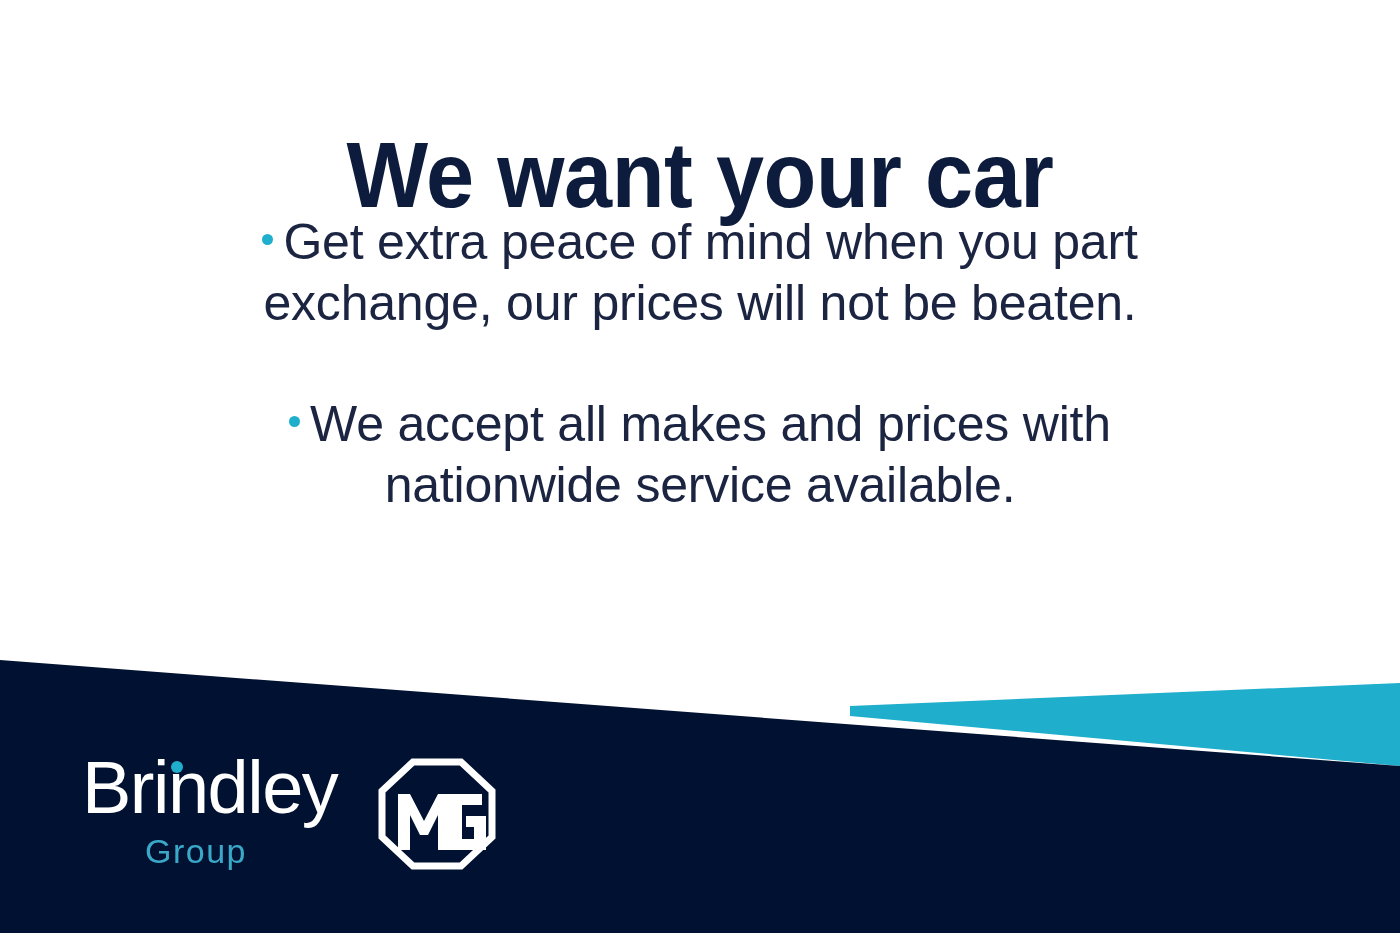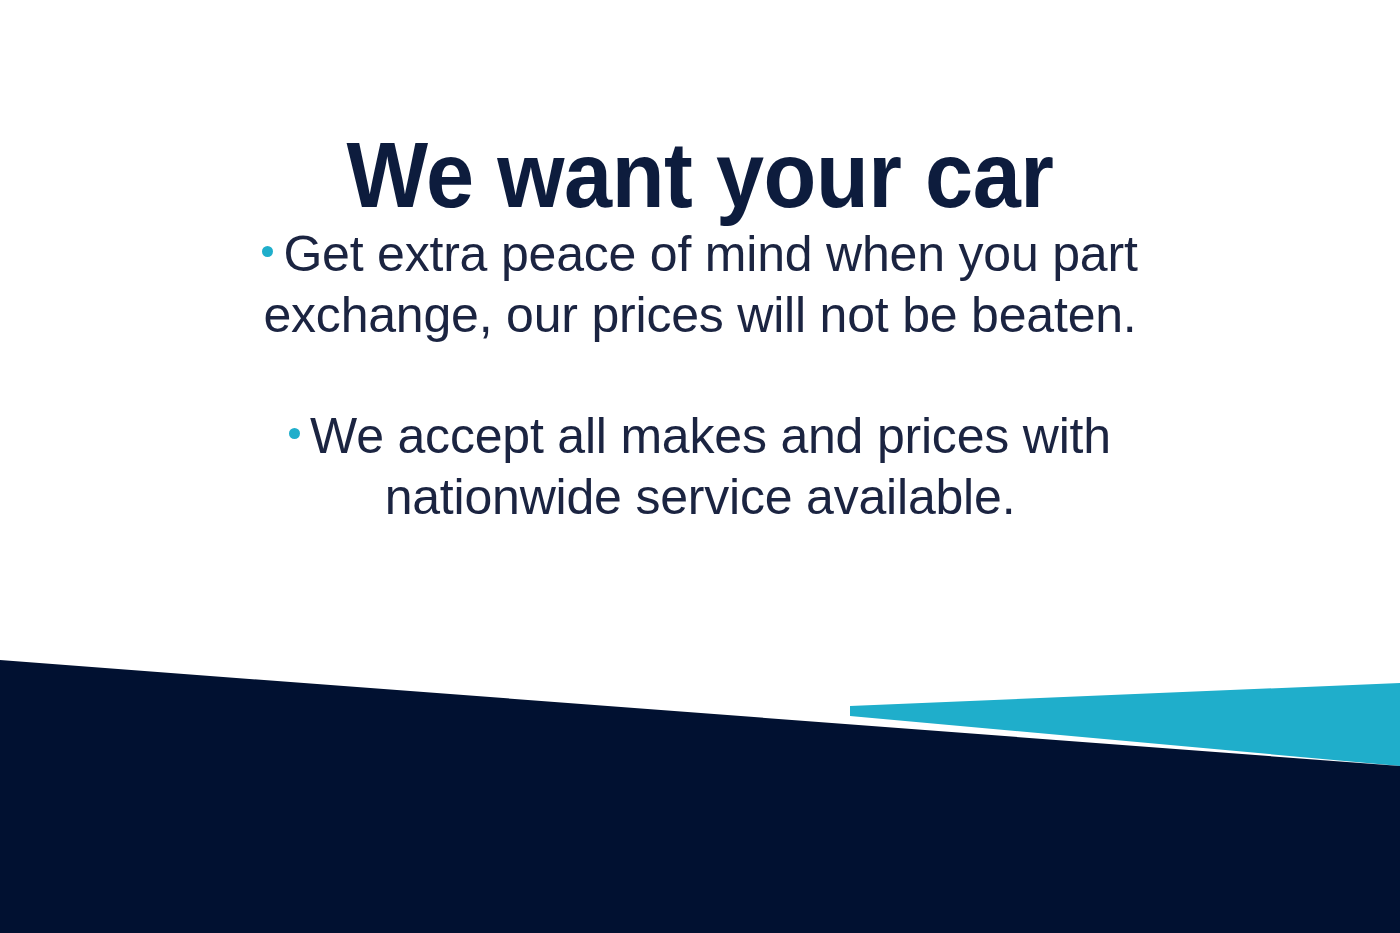--- a/index.html
+++ b/index.html
@@ -42,21 +42,21 @@
     color: #0d1c3d;
     transform: scaleX(0.93);
     transform-origin: 50% 50%;
     white-space: nowrap;
   }
 
   
   .body-block {
     position: absolute;
     left: 170px;
-    top: 224px;
+    top: 212px;
     width: 1060px;
     text-align: center;
   }
 
   .bullet-para {
     font-family: "Liberation Sans Narrow", "Liberation Sans", sans-serif;
     font-weight: 400;
     font-size: 50px;
     line-height: 1.22;
     color: #1b2441;
@@ -142,14 +142,32 @@
     <polygon points="0,660 1400,766 1400,933 0,933" fill="#011131"></polygon>
   </svg>
 
   <h1 class="headline">We want your car</h1>
 
   <div class="body-block">
     <p class="bullet-para"><span class="bullet-dot"></span><span>Get extra peace of mind when you part exchange, our prices will not be beaten.</span></p>
     <p class="bullet-para"><span class="bullet-dot"></span><span>We accept all makes and prices with nationwide service available.</span></p>
   </div>
 
+  <div class="logo-lockup">
+
+    <div class="brindley">
+      <div class="brindley-dot"></div>
+      <p class="brindley-word">Brindley</p>
+      <p class="brindley-sub">Group</p>
+    </div>
+
+    <svg class="mg-mark" width="118" height="112" viewBox="0 0 118 112" xmlns="http://www.w3.org/2000/svg">
+
+      <polygon points="35,4 83,4 114,33 114,79 83,108 35,108 4,79 4,33" fill="none" stroke="#ffffff" stroke-width="7"></polygon>
+
+      <path d="M20,92 L20,36 L32,36 L46,63 L60,36 L72,36 L72,92 L60,92 L60,57 L50,77 L42,77 L32,57 L32,92 Z" fill="#ffffff"></path>
+
+      <path d="M104,36 L104,47 L84,47 L84,81 L96,81 L96,69 L88,69 L88,58 L108,58 L108,92 L72,92 L72,36 Z" fill="#ffffff"></path>
+    </svg>
+
+  </div>
 
 </div>
 
 </body></html>

